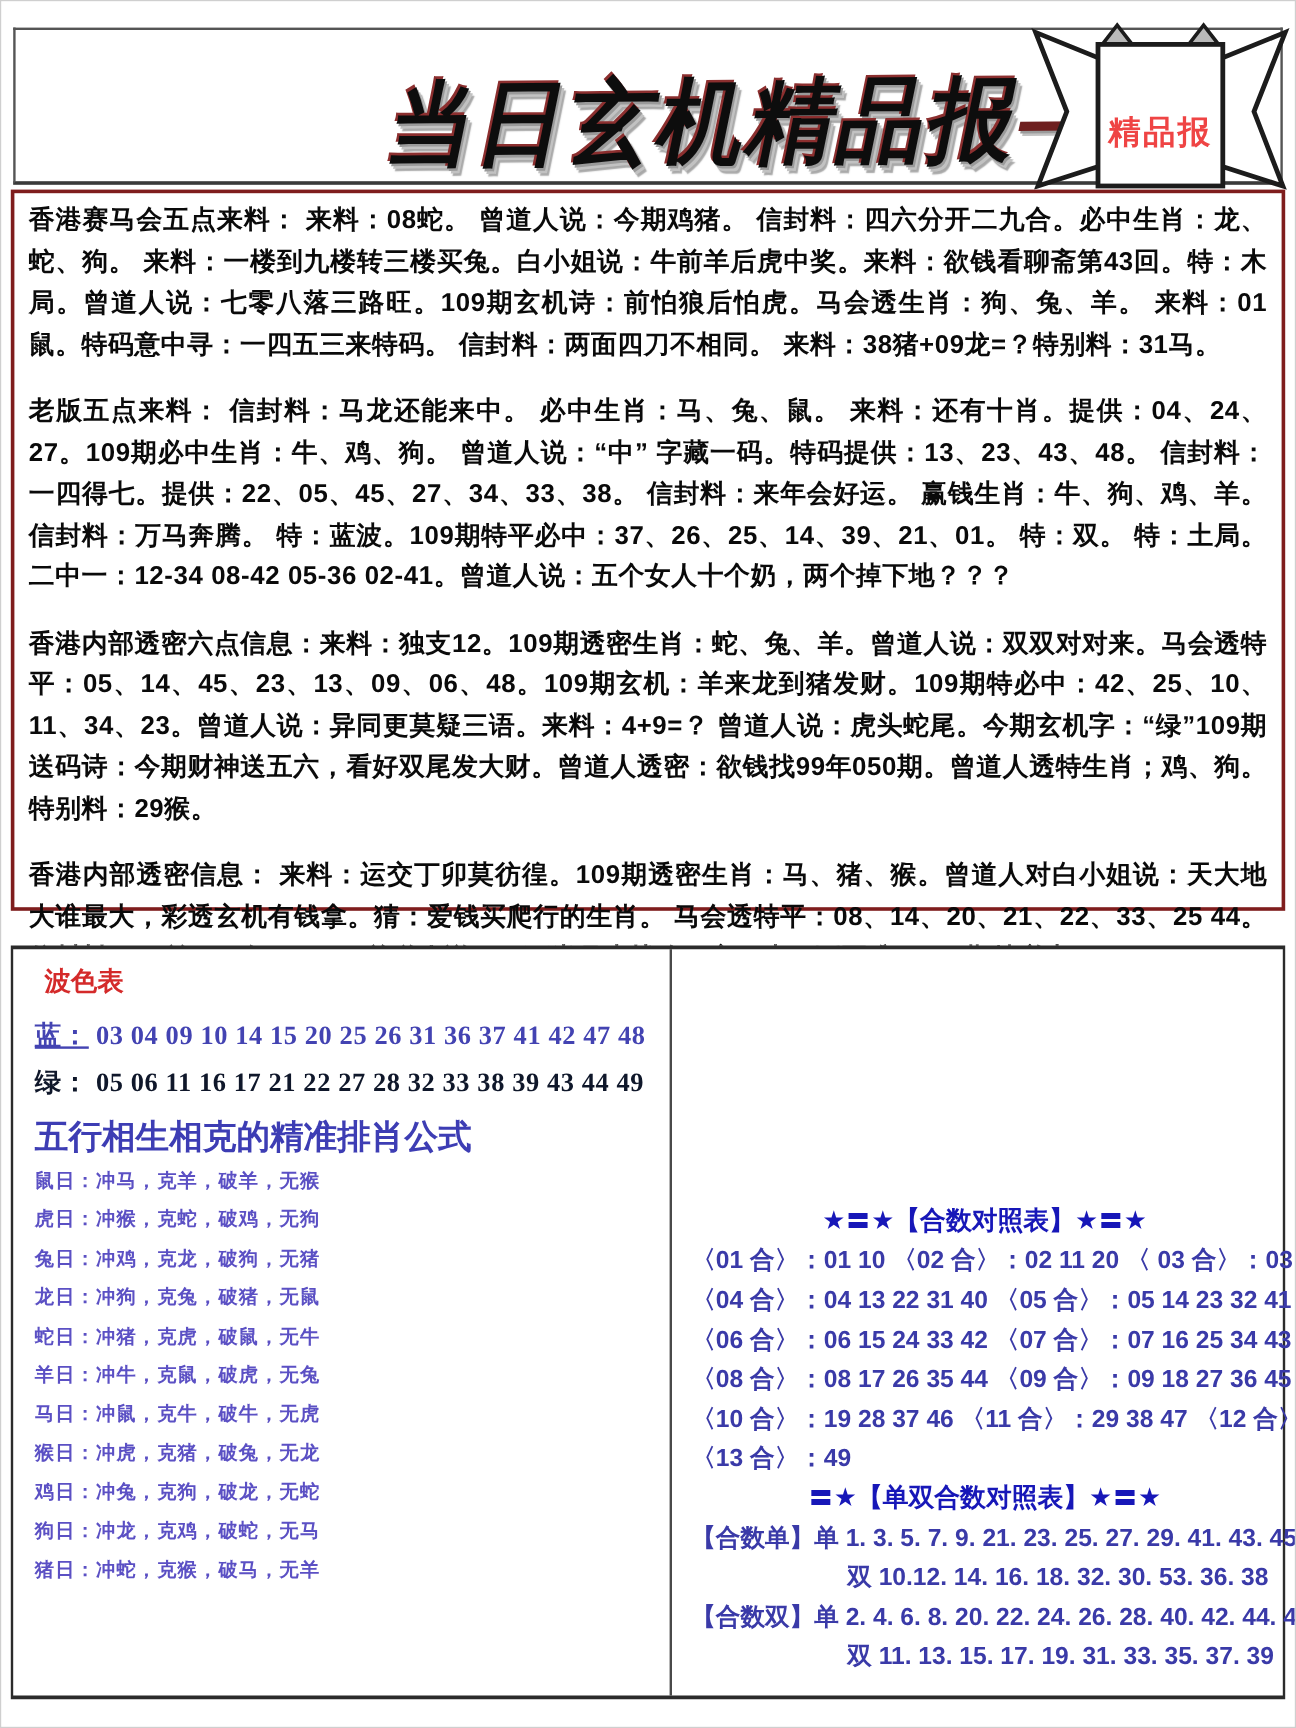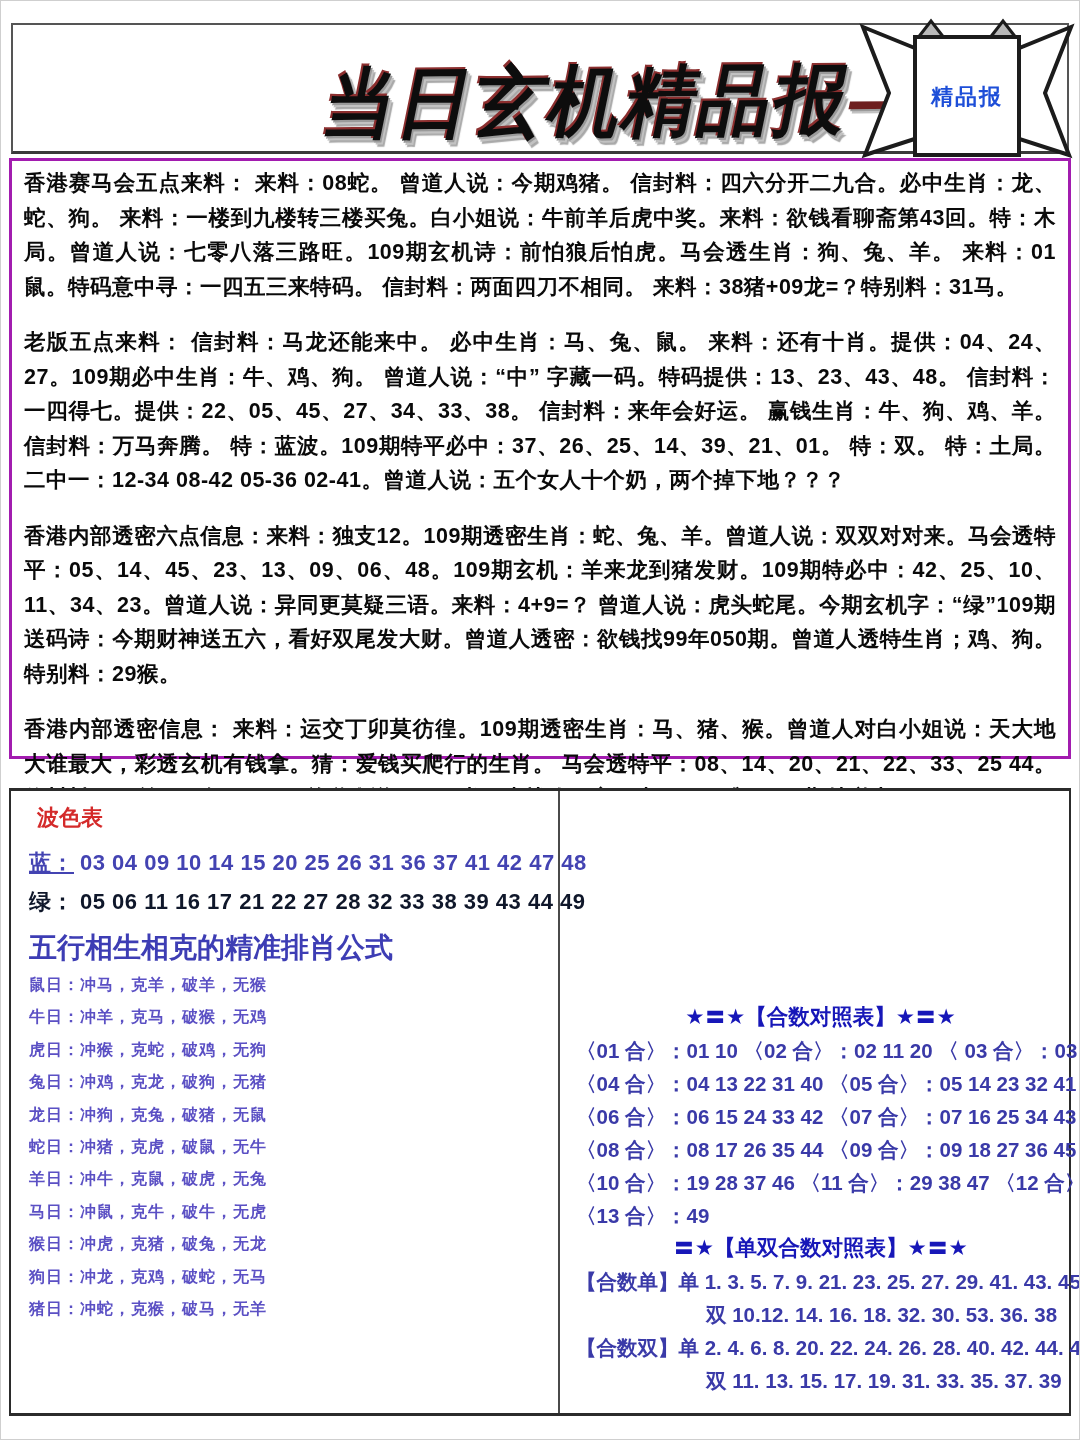--- a/index.html
+++ b/index.html
@@ -17,40 +17,40 @@
   .title3d {
     position:absolute; left:322px; top:28px; white-space:nowrap;
     font-size:72px; font-weight:900; letter-spacing:3px;
     transform:skewX(-12deg) rotate(-0.5deg) scaleY(1.08); transform-origin:left top;
     color:#0d0d0d;
     text-shadow:-2px -2px 0 #8c2f2f, 2px 2px 0 #9a9a9a, 4px 4px 0 #c2c2c2, 6px 6px 1px #a8a8a8;
   }
   .title3d .suffix { color:#6e1f1f; text-shadow:2px 2px 0 #9a9a9a, 4px 4px 0 #c2c2c2; }
   .ribbon { position:absolute; left:854px; top:8px; width:224px; height:150px; }
   .ribbon-label {
-    position:absolute; left:50%; top:88px; transform:translate(-50%,-50%);
-    color:#1d4ed8; font-size:22px; font-weight:bold; letter-spacing:2px; white-space:nowrap;
+    position:absolute; left:50%; top:101px; transform:translate(-50%,-50%);
+    color:#ef4444; font-size:27px; font-weight:bold; letter-spacing:2px; white-space:nowrap;
   }
   
   .main-box {
     position:absolute; left:8px; top:157px; width:1062px; height:601px;
-    border:3px solid #a21caf; background:#fff; padding:5px 12px 0 12px;
+    border:3px solid #7f1d1d; background:#fff; padding:5px 12px 0 12px;
   }
   .para {
     font-size:21.5px; font-weight:bold; color:#0a0a0a;
     line-height:34.5px; text-align:justify; text-justify:inter-ideograph;
     margin-bottom:21px; letter-spacing:0.5px;
   }
   
   .bottom-box {
     position:absolute; left:8px; top:787px; width:1062px; height:628px;
     border:3px solid #2b2b2b; border-left-width:2px; border-right-width:2px; background:#fff;
   }
   .vdivider { position:absolute; left:547px; top:0; width:2px; height:100%; background:#4a4a4a; }
-  .left-col  { position:absolute; left:0; top:0; width:547px; height:100%; padding:10px 6px 0 18px; }
+  .left-col  { position:absolute; left:0; top:0; width:547px; height:100%; padding:10px 6px 0 18px;font-family:Liberation Serif, serif; }
   .right-col { position:absolute; left:549px; top:0; width:511px; height:100%; padding:210px 6px 0 16px; }
 
   .bose-title { color:#d42a2a; font-size:22px; font-weight:bold; margin:2px 0 10px 8px; }
   .bose-row   { font-size:22px; font-weight:bold; line-height:39px; white-space:nowrap; letter-spacing:0.5px; }
   .bose-row .lbl { margin-right:6px; }
   .bose-row .lbl.u { text-decoration:underline; }
   .formula-title { color:#3d3db4; font-size:28px; font-weight:bold; margin:8px 0 2px 0; }
   .zodiac-row { color:#5b50c4; font-size:16px; font-weight:bold; line-height:32.4px; white-space:nowrap; letter-spacing:1px; }
 
   .rc-heading { color:#1717b8; font-size:21.5px; font-weight:bold; line-height:33px; white-space:nowrap;text-align:center; }
@@ -94,28 +94,28 @@
 
       <div class="bose-row" style="color:#4343b2">
         <span class="lbl u">蓝：</span><span>03 04 09 10 14 15 20 25 26 31 36 37 41 42 47 48</span>
       </div>
       <div class="bose-row" style="color:#0f172a">
         <span class="lbl">绿：</span><span>05 06 11 16 17 21 22 27 28 32 33 38 39 43 44 49</span>
       </div>
 
       <div class="formula-title">五行相生相克的精准排肖公式</div>
       <div class="zodiac-row">鼠日：冲马，克羊，破羊，无猴</div>
-      <div class="zodiac-row">牛日：冲羊，克马，破猴，无鸡</div>
       <div class="zodiac-row">虎日：冲猴，克蛇，破鸡，无狗</div>
       <div class="zodiac-row">兔日：冲鸡，克龙，破狗，无猪</div>
       <div class="zodiac-row">龙日：冲狗，克兔，破猪，无鼠</div>
       <div class="zodiac-row">蛇日：冲猪，克虎，破鼠，无牛</div>
       <div class="zodiac-row">羊日：冲牛，克鼠，破虎，无兔</div>
       <div class="zodiac-row">马日：冲鼠，克牛，破牛，无虎</div>
       <div class="zodiac-row">猴日：冲虎，克猪，破兔，无龙</div>
+      <div class="zodiac-row">鸡日：冲兔，克狗，破龙，无蛇</div>
       <div class="zodiac-row">狗日：冲龙，克鸡，破蛇，无马</div>
       <div class="zodiac-row">猪日：冲蛇，克猴，破马，无羊</div>
     </div>
 
     <div class="right-col">
       <div class="rc-heading">★〓★【合数对照表】★〓★</div>
       <div class="rc-row">〈01 合〉：01 10 〈02 合〉：02 11 20 〈 03 合〉：03 12 21 30</div>
       <div class="rc-row">〈04 合〉：04 13 22 31 40 〈05 合〉：05 14 23 32 41</div>
       <div class="rc-row">〈06 合〉：06 15 24 33 42 〈07 合〉：07 16 25 34 43</div>
       <div class="rc-row">〈08 合〉：08 17 26 35 44 〈09 合〉：09 18 27 36 45</div>

